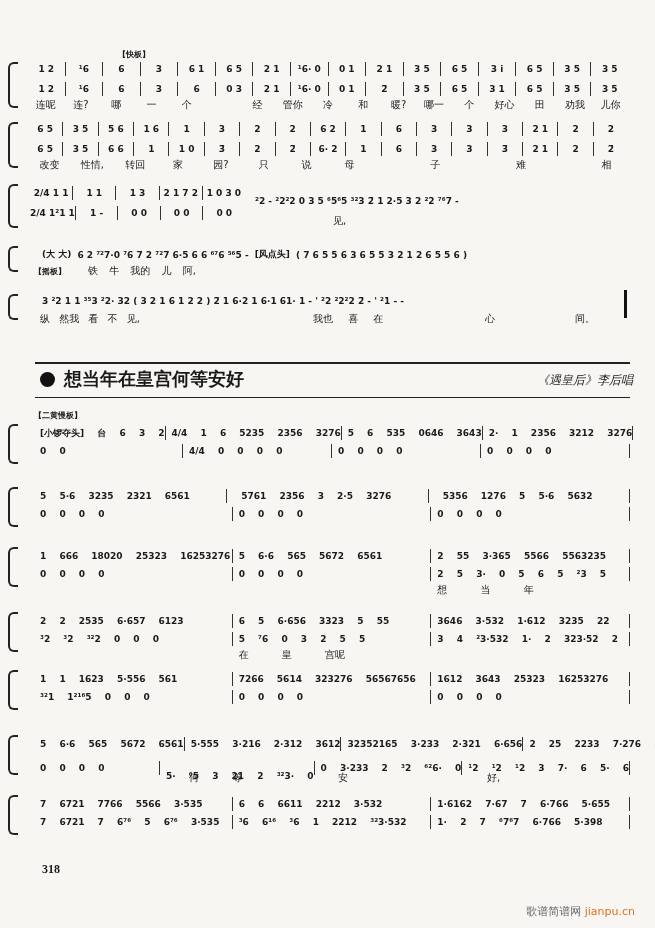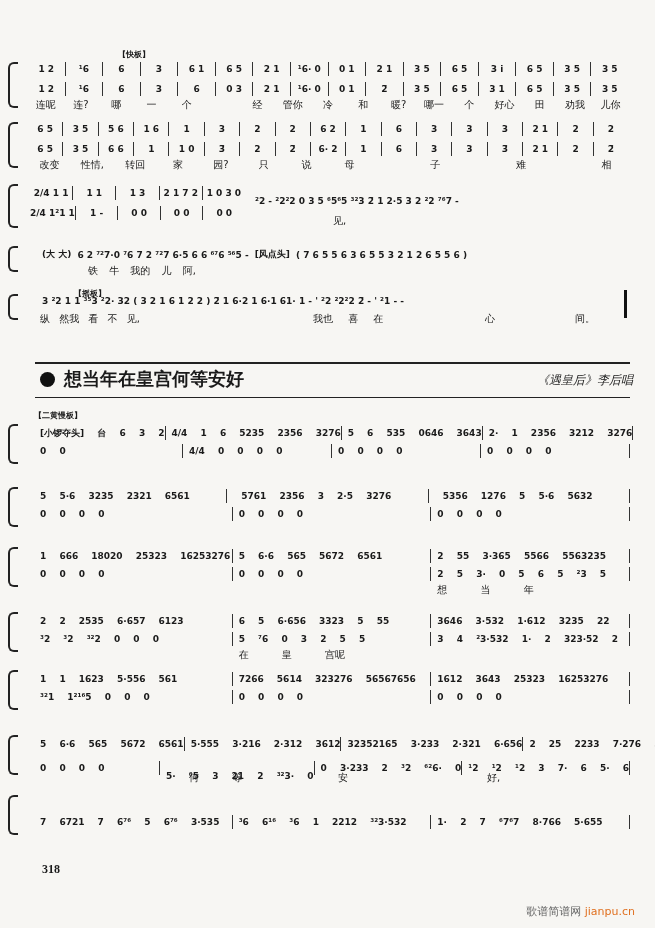--- a/index.html
+++ b/index.html
@@ -238,21 +238,21 @@
   <div class="brace" style="top:4px;height:22px;"></div>
   <div class="row" style="left:42px;top:6px;gap:6px;">
     <span>(大 大)</span>
     <span>6 2 ⁷²7·0 ⁷6 7 2 ⁷²7 6·5 6 6 ⁶⁷6 ⁵⁶5 -</span>
     <span>[风点头]</span>
     <span>( 7 6 5 5 6 3 6 5 5 3 2 1 2 6 5 5 6 )</span>
   </div>
   <div class="lyr" style="left:88px;top:22px;word-spacing:8px;">铁 牛 我的 儿 阿,</div>
 </div>
 
-<div class="label" style="left:34px;top:288px;margin-left:40px;">【摇板】</div>
+<div class="label" style="left:34px;top:266px;">【摇板】</div>
 <div class="sys" style="top:292px;height:40px;">
   <div class="brace" style="top:2px;height:22px;"></div>
   <div class="row" style="left:42px;top:4px;">3 ²2 1 1 ³⁵3 ²2· 32 ( 3 2 1 6 1 2 2 ) 2̄ 1 6·2 1 6·1 61· 1 - ' ²2 ²2²2 2̄ - ' ²1 - -</div>
   <div class="lyr" style="left:40px;top:20px;word-spacing:6px;">纵 然我 看 不 见,</div>
   <div class="lyr" style="left:313px;top:20px;word-spacing:12px;">我也 喜 在</div>
   <div class="lyr" style="left:485px;top:20px;">心</div>
   <div class="lyr" style="left:575px;top:20px;">间。</div>
   <div class="endbar" style="left:624px;top:-2px;height:28px;"></div>
 </div>
 
@@ -396,26 +396,34 @@
       </div>
       <div class="lyr" style="left: 34px; top: 38px; width: 596px;">
         <span style="text-align: left; padding-left: 6px; word-spacing: 30px;"></span>
         <span style="text-align: left; padding-left: 6px; word-spacing: 30px;">何 等</span>
         <span style="text-align: left; padding-left: 6px; word-spacing: 30px;">安</span>
         <span style="text-align: left; padding-left: 6px; word-spacing: 30px;">好,</span>
       </div>
     </div>
     <div class="sys" style="top: 793px; height: 60px;">
       <div class="brace" style="top: 2px; height: 36px;"></div>
+      <div class="row" style="left: 34px; top: 4px; width: 596px;">
+        <span class="cell" style="text-align: left; padding-left: 6px; word-spacing: 10px;">7 6721 7766 5566 3·535</span>
+        <span class="bar"></span>
+        <span class="cell" style="text-align: left; padding-left: 6px; word-spacing: 10px;">6 6 6611 2212 3·532</span>
+        <span class="bar"></span>
+        <span class="cell" style="text-align: left; padding-left: 6px; word-spacing: 10px;">1·6162 7·67 7 6·766 5·655</span>
+        <span class="bar"></span>
+      </div>
       <div class="row" style="left: 34px; top: 22px; width: 596px;">
         <span class="cell" style="text-align: left; padding-left: 6px; word-spacing: 10px;">7 6721 7 6⁷⁶ 5 6⁷⁶ 3·535</span>
         <span class="bar"></span>
         <span class="cell" style="text-align: left; padding-left: 6px; word-spacing: 10px;">³6 6¹⁶ ³6 1 2212 ³²3·532</span>
         <span class="bar"></span>
-        <span class="cell" style="text-align: left; padding-left: 6px; word-spacing: 10px;">1· 2 7 ⁶7⁶7 8·766 5·655</span>
+        <span class="cell" style="text-align: left; padding-left: 6px; word-spacing: 10px;">1· 2 7 ⁶7⁶7 6·766 5·398</span>
         <span class="bar"></span>
       </div>
     </div>
   </div>
 
 <div class="pageno">318</div>
 <div class="wm">
   <span>歌谱简谱网</span>
   <b>jianpu.cn</b>
 </div>

